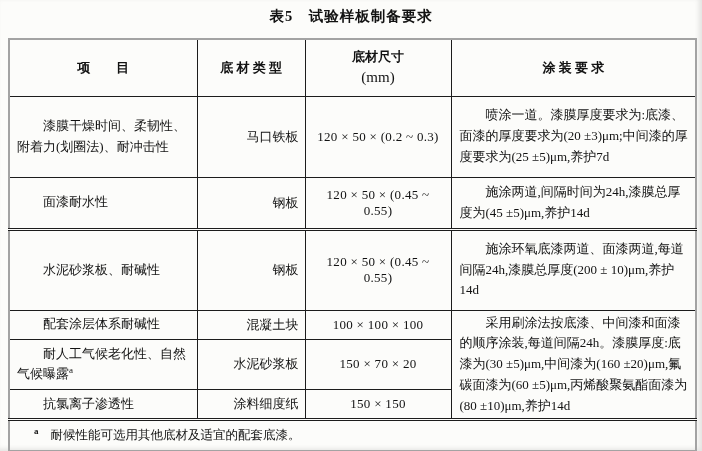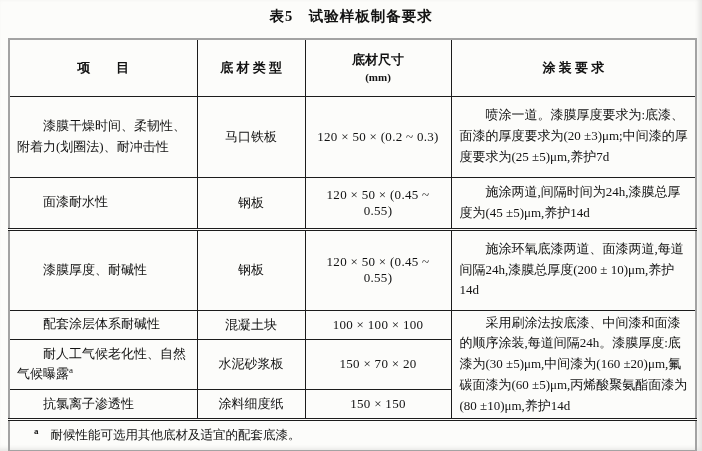--- a/index.html
+++ b/index.html
@@ -48,26 +48,26 @@
   tr.h-r3 > td { border-top:3px double #1c1c1c; }
   tr.h-foot > td { border-top:3px double #1c1c1c; }
   td.cell-item p, td.cell-coat p {
     margin:0;
     text-indent:2em;
     line-height:1.6;
     text-align:left;
   }
   td.cell-item { padding-left:7px; padding-right:4px; }
   td.cell-coat { padding-left:8px; padding-right:6px; }
-  td.cell-center { text-align:center; }
+  td.cell-center { text-align:right; }
   td.cell-size { text-align:center; font-size:13px; letter-spacing:0.3px; }
   sup.fn { font-size:9px; line-height:0; }
   td.cell-footnote { padding-left:24px; text-align:left; font-size:12.5px; }
   td.cell-footnote sup.fn { margin-right:12px; font-weight:bold; }
-  .hdr-unit { font-size:11px; font-weight:bold; }
+  .hdr-unit { font-size:15px; font-weight:normal; }
 </style>
 </head>
 <body>
 
 <div class="page">
 
   <div class="title">表5　试验样板制备要求</div>
 
   <table class="spec">
     <colgroup>
@@ -105,21 +105,21 @@
       </td>
       <td class="cell-center">钢板</td>
       <td class="cell-size">120 × 50 × (0.45 ~ 0.55)</td>
       <td class="cell-coat">
         <p>施涂两道,间隔时间为24h,漆膜总厚度为(45 ±5)μm,养护14d</p>
       </td>
     </tr>
 
     <tr class="h-r3">
       <td class="cell-item">
-        <p>漆膜厚度、耐碱性</p>
+        <p>水泥砂浆板、耐碱性</p>
       </td>
       <td class="cell-center">钢板</td>
       <td class="cell-size">120 × 50 × (0.45 ~ 0.55)</td>
       <td class="cell-coat">
         <p>施涂环氧底漆两道、面漆两道,每道间隔24h,漆膜总厚度(200 ± 10)μm,养护14d</p>
       </td>
     </tr>
 
     <tr class="h-r4">
       <td class="cell-item">

